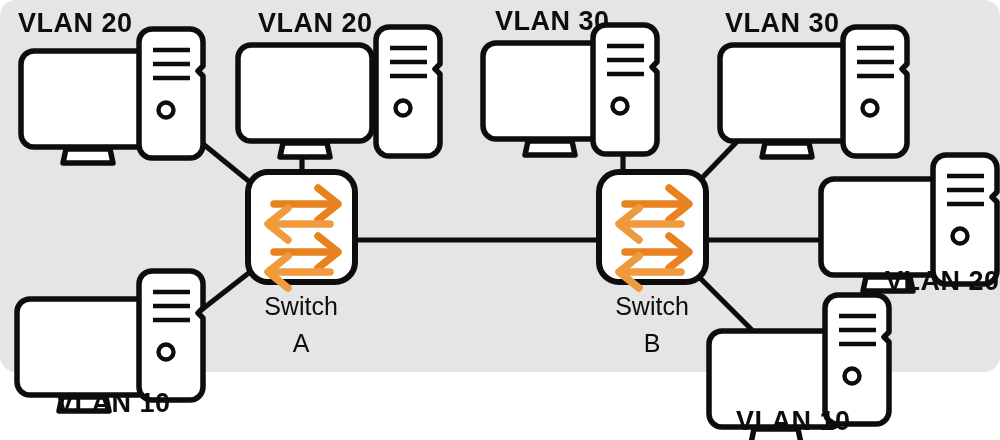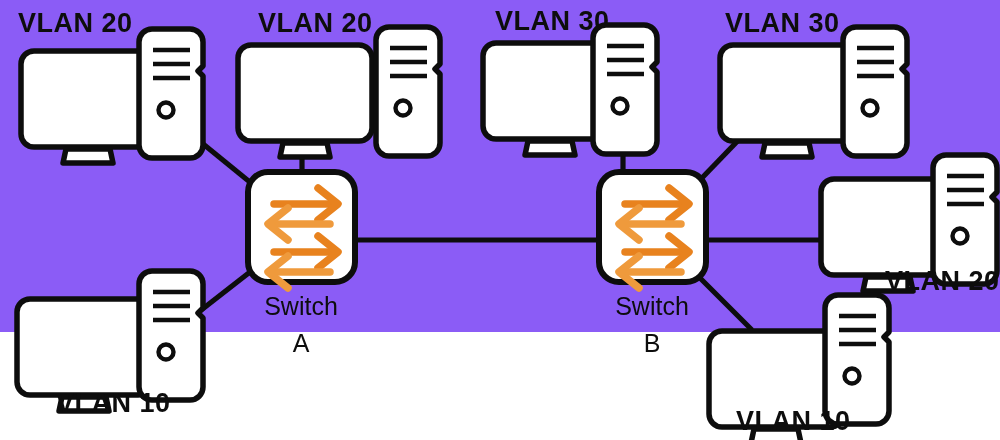--- a/index.html
+++ b/index.html
@@ -10,22 +10,23 @@
   }
   body {
     width: 1000px;
     height: 440px;
     overflow: hidden;
     font-family: "Liberation Sans", sans-serif;
   }
   #diagram-root {
     position: relative;
     width: 1000px;
-    height: 332px;
-    background: #8b5cf6;
+    height: 372px;
+    background: #e5e5e5;
+    border-radius: 16px;
   }
   #diagram-svg {
     display: block;
     width: 1000px;
     height: 440px;
   }
   .device-body {
     fill: #ffffff;
     stroke: #0d0d0d;
     stroke-width: 5.5;

